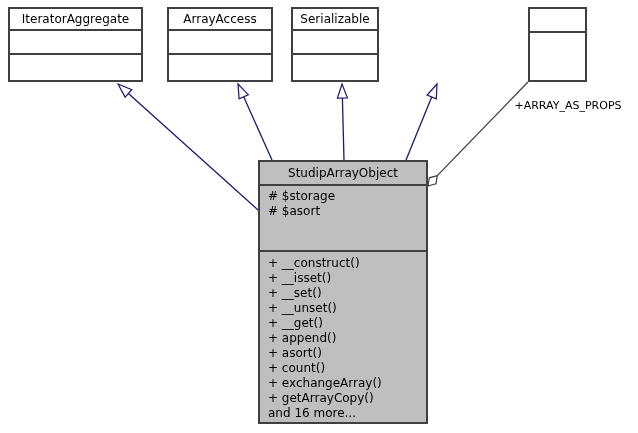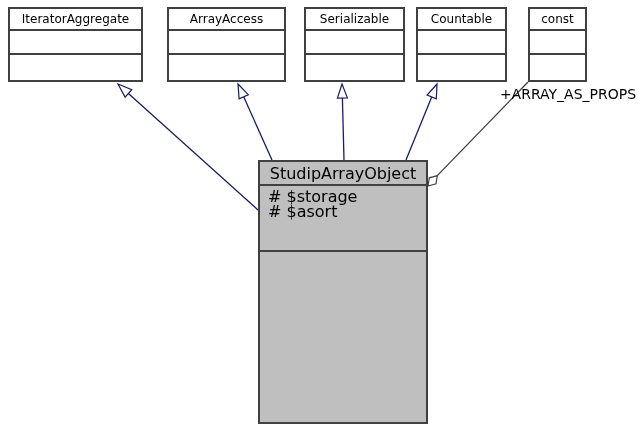--- a/index.html
+++ b/index.html
@@ -46,34 +46,34 @@
     position: absolute; left: 258px; top: 160px; width: 170px; height: 264px;
     background: var(--node-fill);
     border: 2px solid var(--node-border);
     z-index: 1;
     display: flex; flex-direction: column;
     cursor: pointer;
   }
   .main-title {
     height: 24px; border-bottom: 2px solid var(--node-border);
     display: flex; align-items: center; justify-content: center;
-    font-size: 16px; white-space: nowrap;
+    font-size: 12px; white-space: nowrap;
   }
   .members {
     list-style: none;
     padding: 3px 4px 0 8px;
-    font-size: 16px; line-height: 15px;
+    font-size: 12px; line-height: 15px;
     white-space: nowrap;
   }
   .attrs { height: 66px; border-bottom: 2px solid var(--node-border); }
   .methods { flex: 1; padding-top: 4px; }
 
   .usage-label {
-    position: absolute; left: 498px; top: 86px; width: 140px;
-    text-align: center; font-size: 14px; line-height: 16px;
+    position: absolute; left: 498px; top: 98px; width: 140px;
+    text-align: center; font-size: 11px; line-height: 16px;
     z-index: 1; white-space: nowrap;
   }
 </style>
 </head>
 <body>
 
 <div class="diagram">
 
   <svg class="edges" width="638" height="433" viewBox="0 0 638 433">
     <g>
@@ -97,49 +97,56 @@
       <polygon class="usage-diamond" points="428,186 429.3,177.8 437.3,175.6 436,183.8"></polygon>
     </g>
   </svg>
 
   <div class="iface" style="left:8px; width:135px;">
     <div class="iface-title">IteratorAggregate</div>
     <div class="iface-mid"></div>
     <div class="iface-bottom"></div>
   </div>
 
-  <div class="iface" style="left:167px; width:119px;">
+  <div class="iface" style="left:167px; width:106px;">
     <div class="iface-title">ArrayAccess</div>
     <div class="iface-mid"></div>
     <div class="iface-bottom"></div>
   </div>
 
-  <div class="iface" style="left:304px; width:101px;">
+  <div class="iface" style="left:291px; width:88px;">
     <div class="iface-title">Serializable</div>
     <div class="iface-mid"></div>
     <div class="iface-bottom"></div>
   </div>
 
-  <div class="iface" style="left:416px; width:91px;">
-    <div class="iface-title">Countable</div>
-    <div class="iface-mid"></div>
-    <div class="iface-bottom"></div>
-  </div>
 
   <div class="iface" style="left:528px; width:59px;">
-    <div class="iface-title">const</div>
     <div class="iface-mid"></div>
     <div class="iface-bottom"></div>
   </div>
 
   <div class="usage-label">
     <div>+ARRAY_AS_PROPS</div>
   </div>
 
   <div class="main-box">
     <div class="main-title">StudipArrayObject</div>
     <ul class="members attrs">
       <li># $storage</li>
       <li># $asort</li>
     </ul>
+    <ul class="members methods">
+      <li>+ __construct()</li>
+      <li>+ __isset()</li>
+      <li>+ __set()</li>
+      <li>+ __unset()</li>
+      <li>+ __get()</li>
+      <li>+ append()</li>
+      <li>+ asort()</li>
+      <li>+ count()</li>
+      <li>+ exchangeArray()</li>
+      <li>+ getArrayCopy()</li>
+      <li>and 16 more...</li>
+    </ul>
   </div>
 
 </div>
 
 </body></html>

